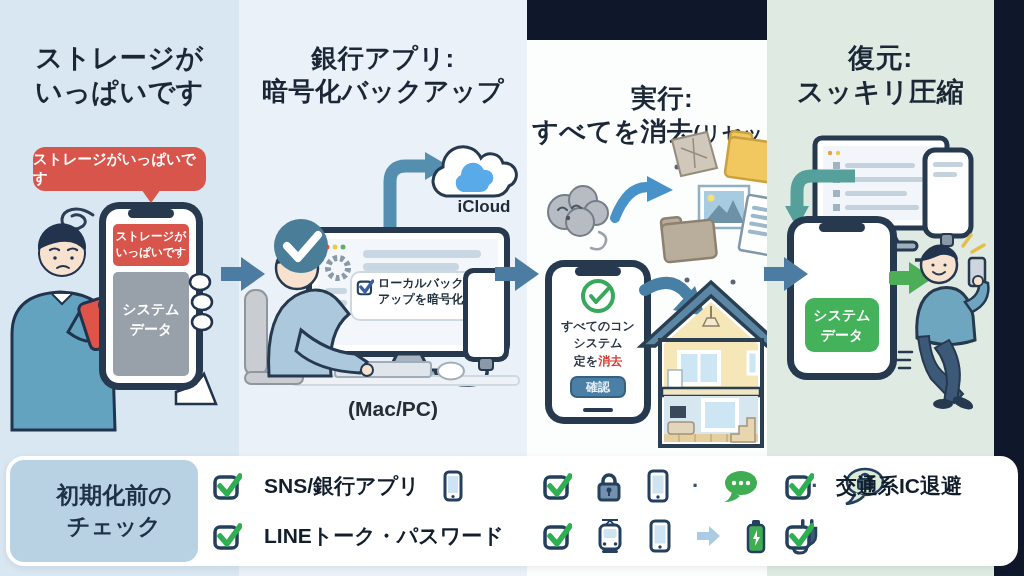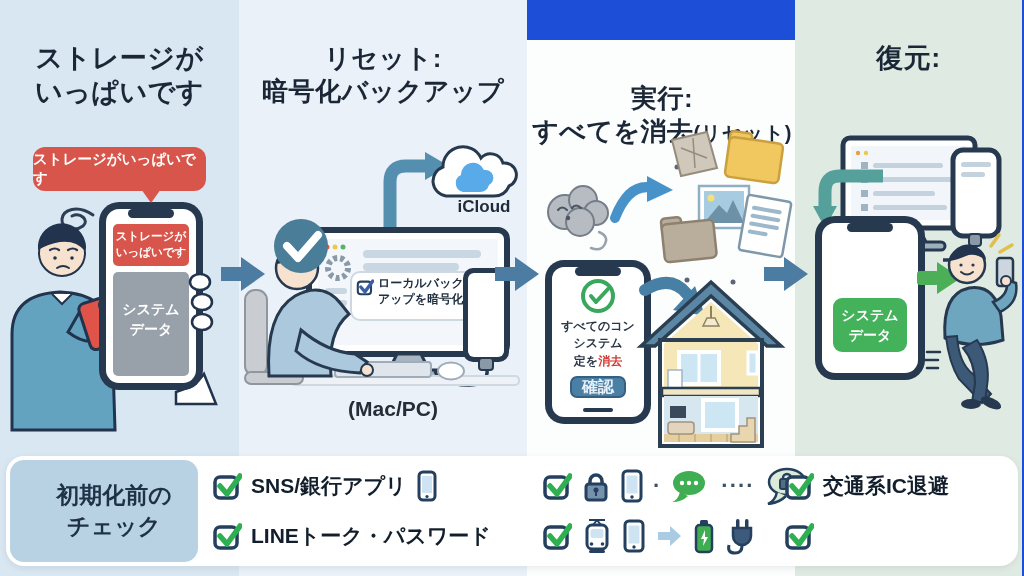--- a/index.html
+++ b/index.html
@@ -1,25 +1,25 @@
 <!DOCTYPE html>
 <html><head>
 <meta charset="utf-8">
 <style>
   * { margin:0; padding:0; box-sizing:border-box; }
   html,body { width:1024px; height:576px; }
   body { font-family:"Liberation Sans","DejaVu Sans",sans-serif; overflow:hidden; }
-  .canvas { position:relative; width:1024px; height:576px; background:#1d4ed8; }
+  .canvas { position:relative; width:1024px; height:576px; background:#0f172a; }
 
   
   .col { position:absolute; top:0; height:576px; }
   .col-1 { left:0;   width:239px; background:#d9e7f2; }
   .col-2 { left:239px; width:288px; background:#eaf1f8; }
   .col-3 { left:527px; width:270px; background:#fcfdfd;margin-top:40px; }
-  .col-4 { left:795px; width:227px; background:#dfebe2; }
+  .col-4 { left:767px; width:227px; background:#dfebe2; }
 
   .step-title { position:absolute; top:42px; left:0; right:0; text-align:center;
     font-size:27px; line-height:1.25; font-weight:800; color:#1b2736; letter-spacing:.5px; }
   .col-2 .step-title { font-size:26px; }
   .col-3 .step-title { font-size:26px; }
   .title-note { font-size:20px; }
 
   .illus { position:absolute; left:0; top:0; width:100%; height:576px; }
 
   
@@ -42,41 +42,41 @@
   .callout-text { font-size:12px; line-height:1.3; font-weight:800; color:#20303f; }
   .mac-caption { position:absolute; left:54px; top:397px; width:200px; text-align:center;
     font-size:21px; font-weight:800; color:#262d36; }
 
   
   .p3-msg { position:absolute; left:27px; top:278px; width:88px; text-align:center;
     font-size:12px; line-height:1.45; font-weight:800; color:#2a3646; }
   .p3-msg .hl { color:#d23b33; }
   .confirm-btn { position:absolute; left:43px; top:336px; width:56px; height:22px;
     background:#4a7fa6; border:2px solid #36607f; border-radius:7px; color:#e9f1f7;
-    font-size:16px; font-weight:800; display:flex; align-items:center; justify-content:center; }
+    font-size:12px; font-weight:800; display:flex; align-items:center; justify-content:center; }
 
   
   .p4-sys { position:absolute; left:38px; top:306px; width:74px; text-align:center;
     color:#fff; font-weight:800; font-size:14px; line-height:1.4; }
 
   
   .step-arrow { position:absolute; top:254px; width:44px; height:40px; }
   .arr-1 { left:221px; } .arr-2 { left:495px; } .arr-3 { left:764px; }
 
   
   .bottom-bar { position:absolute; left:6px; top:456px; width:1012px; height:110px;
     background:#ffffff; border-radius:18px; box-shadow:0 2px 6px rgba(40,60,80,.10); }
   .check-heading { position:absolute; left:4px; top:4px; width:188px; height:102px;
     background:#b9d2e3; border-radius:14px; display:flex; flex-direction:column;
     align-items:center; justify-content:center; gap:2px;
     font-size:23px; font-weight:800; color:#1e3147; line-height:1.25;padding-left:20px; }
   .chk-group { position:absolute; top:0; height:110px; display:flex; flex-direction:column;
     justify-content:space-evenly; }
   .g1 { left:206px; } .g2 { left:536px; } .g3 { left:778px; }
-  .chk-row { display:flex; align-items:center; gap:9px; height:38px; }
+  .chk-row { display:flex; align-items:center; gap:22px; height:38px; }
   .chk-label { font-size:21px; font-weight:800; color:#121e2b; white-space:nowrap; }
   .cb { width:30px; height:30px; flex:0 0 30px; }
   .sep { color:#3d5166; font-weight:800; font-size:22px; letter-spacing:1px; line-height:1; }
   .ic { display:block; }
 </style>
 </head>
 <body>
 
 <div class="canvas">
 
@@ -125,21 +125,21 @@
       <span>いっぱいです</span>
     </div>
     <div class="p1-sys">
       <span>システム</span><br>
       <span>データ</span>
     </div>
   </div>
 
   <div class="col col-2">
     <h2 class="step-title">
-      <span>リセット:</span><br>
+      <span>銀行アプリ:</span><br>
       <span>暗号化バックアップ</span>
     </h2>
     <svg class="illus" viewBox="0 0 288 576">
 
       <path d="M151 244 v-62 q0 -16 16 -16 h22" fill="none" stroke="#548fb0" stroke-width="13"></path>
       <polygon points="186,152 210,166 186,180" fill="#548fb0"></polygon>
 
       <g>
         <path d="M207 196 a15 15 0 0 1 -3 -29 a20 20 0 0 1 38 -9 a13 13 0 0 1 22 5 a12 12 0 0 1 6 23 q-4 10 -15 10 z" fill="#ffffff" stroke="#27394e" stroke-width="3"></path>
         <path d="M224 192 a9 9 0 0 1 -2 -17 a12 12 0 0 1 23 -5 a8 8 0 0 1 5 15 q-2 7 -9 7 z" fill="#58abe8"></path>
@@ -297,20 +297,21 @@
       <span>すべてのコン</span><br>
       <span>システム</span><br>
       <span>定を</span><span class="hl">消去</span>
     </div>
     <div class="confirm-btn">確認</div>
   </div>
 
   <div class="col col-4">
     <h2 class="step-title">
       <span>復元:</span><br>
+      <span>スッキリ圧縮</span>
     </h2>
     <svg class="illus" viewBox="0 0 227 576">
 
       <g>
         <rect x="48" y="138" width="132" height="90" rx="7" fill="#fff" stroke="#26394f" stroke-width="5"></rect>
         <rect x="56" y="146" width="116" height="74" fill="#f2f6fa"></rect>
         <circle cx="63" cy="153" r="2.2" fill="#e8a13f"></circle>
           <circle cx="71" cy="153" r="2.2" fill="#ecc94b"></circle>
         <g>
           <rect x="66" y="162" width="7" height="7" fill="#9fb3c2"></rect>

